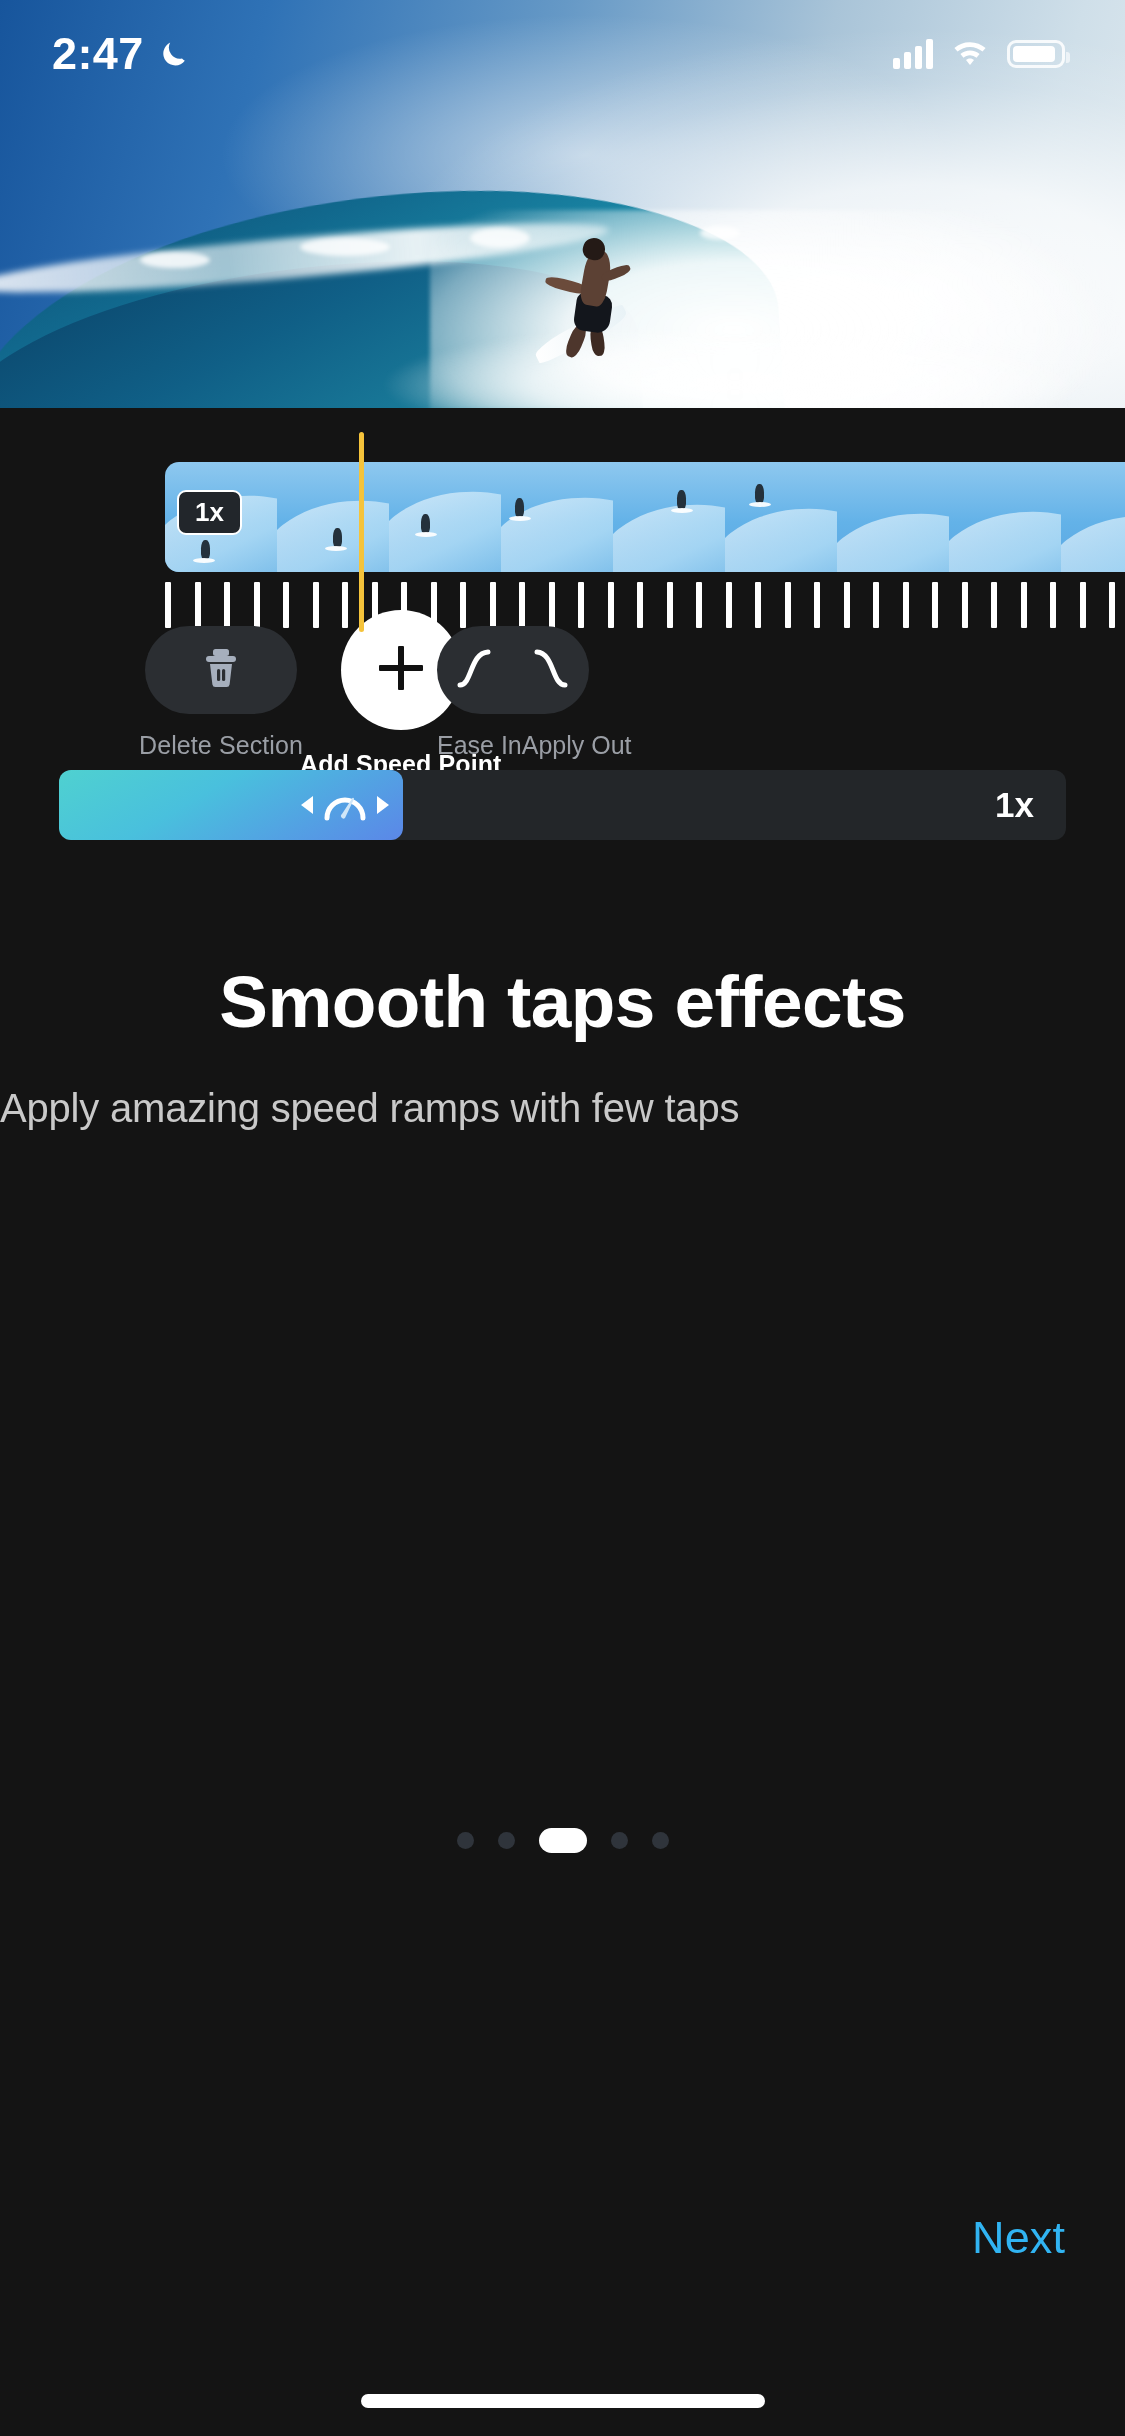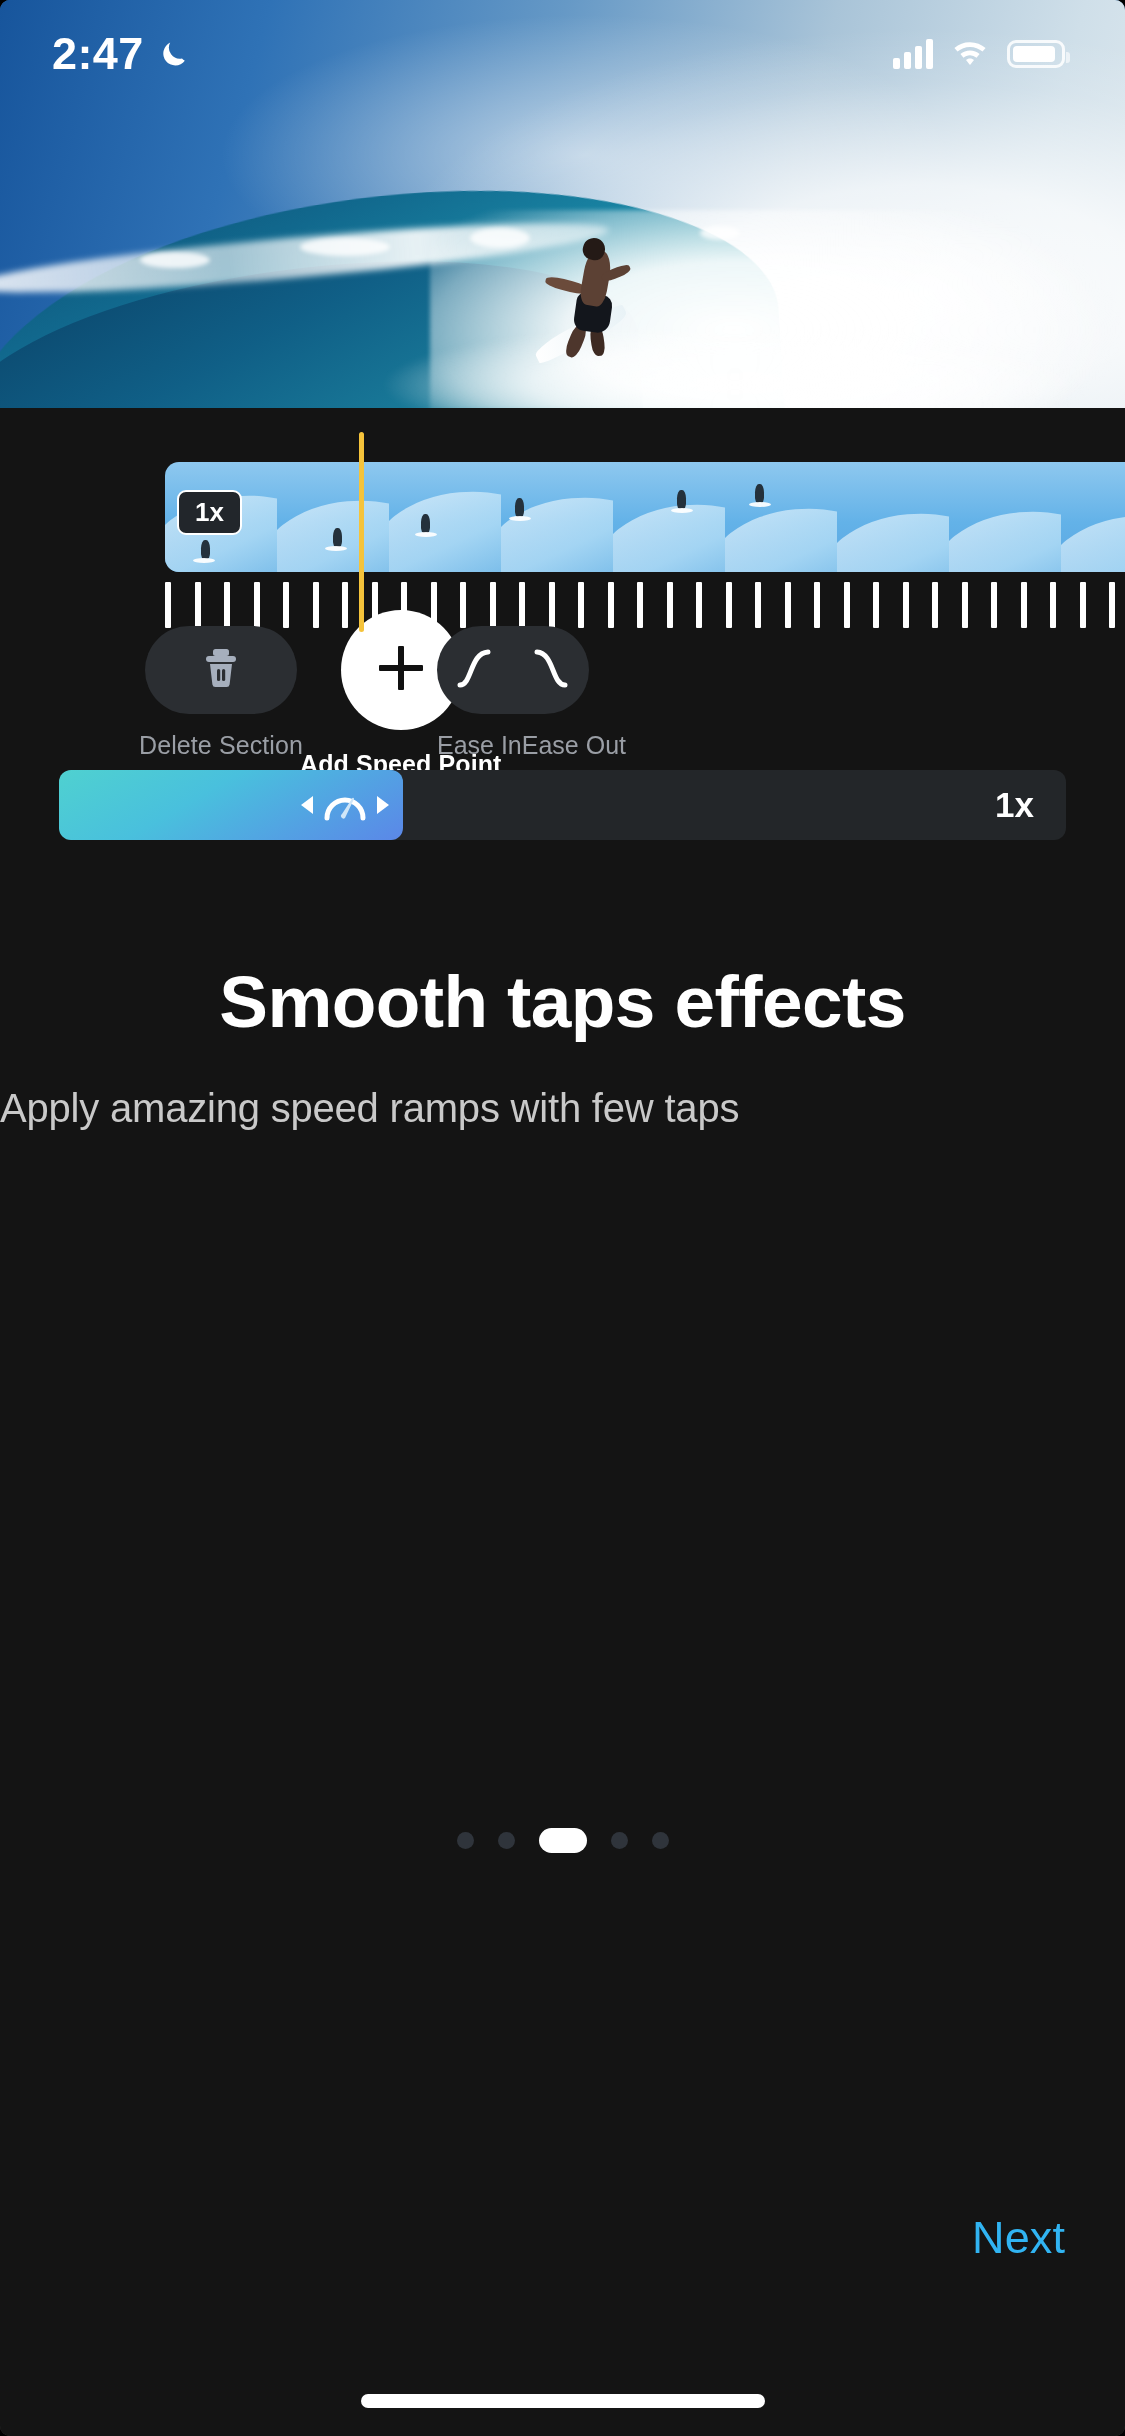--- a/index.html
+++ b/index.html
@@ -1,21 +1,21 @@
 <!DOCTYPE html>
 <html><head>
 <meta charset="utf-8">
 <style>
   * { margin:0; padding:0; box-sizing:border-box; }
   html,body { width:1125px; height:2436px; background:#000; overflow:hidden; }
   body {
     font-family:"Liberation Sans", sans-serif;
     -webkit-font-smoothing:antialiased;
   }
-  .phone { position:relative; width:1125px; height:2436px; background:#404040; overflow:hidden;border-radius:10px; }
+  .phone { position:relative; width:1125px; height:2436px; background:#404040; overflow:hidden; }
 
   
   .video-preview {
     position:absolute; left:0; top:0; width:1125px; height:408px;
     overflow:hidden;
     background:linear-gradient(170deg,#1e62ab 0%,#3d82c4 28%,#7fa9cf 55%,#b9cfe0 80%,#d7e4ec 100%);
   }
   .sky {
     position:absolute; inset:0;
     background:
@@ -393,21 +393,21 @@
           <div class="ease-half">
             <span>
               <svg width="46" height="50" viewBox="0 0 46 50">
                 <path d="M9 9 C26 10, 24 42, 37 42" stroke="#ffffff" stroke-width="5" stroke-linecap="round" fill="none"></path>
               </svg>
             </span>
           </div>
         </div>
         <div class="ease-labels">
           <span>Ease In</span>
-          <span>Ease Out</span>
+          <span>Apply Out</span>
         </div>
       </div>
 
     </div>
 
     <div class="speed-row">
       <div class="speed-track"></div>
       <div class="speed-fill">
         <span class="arrow-l"></span>
         <span>

